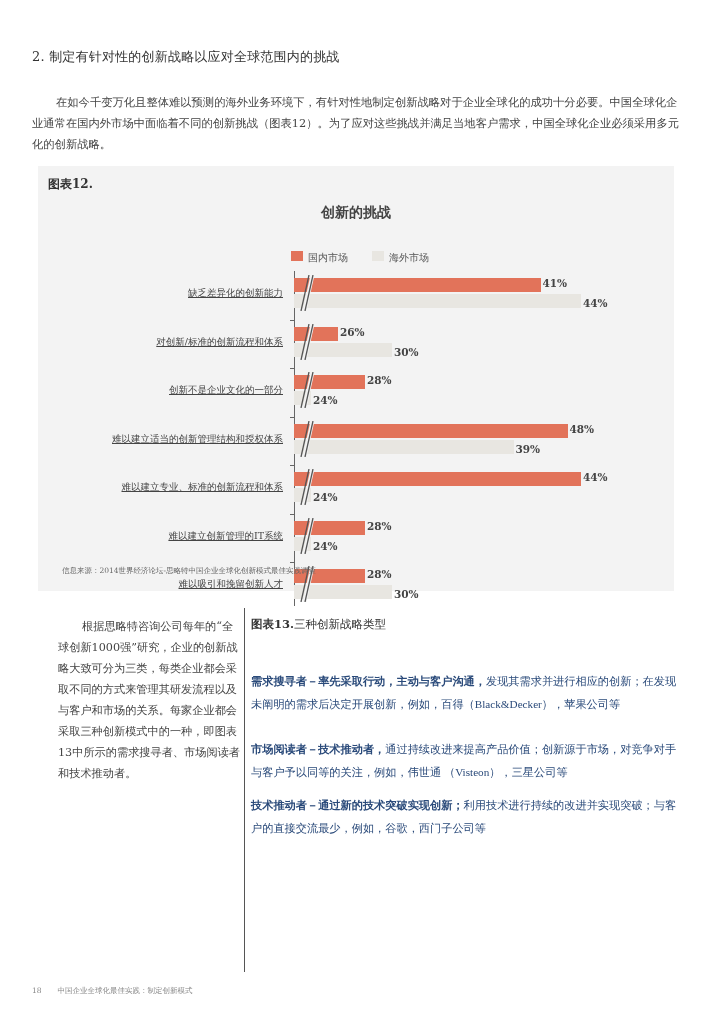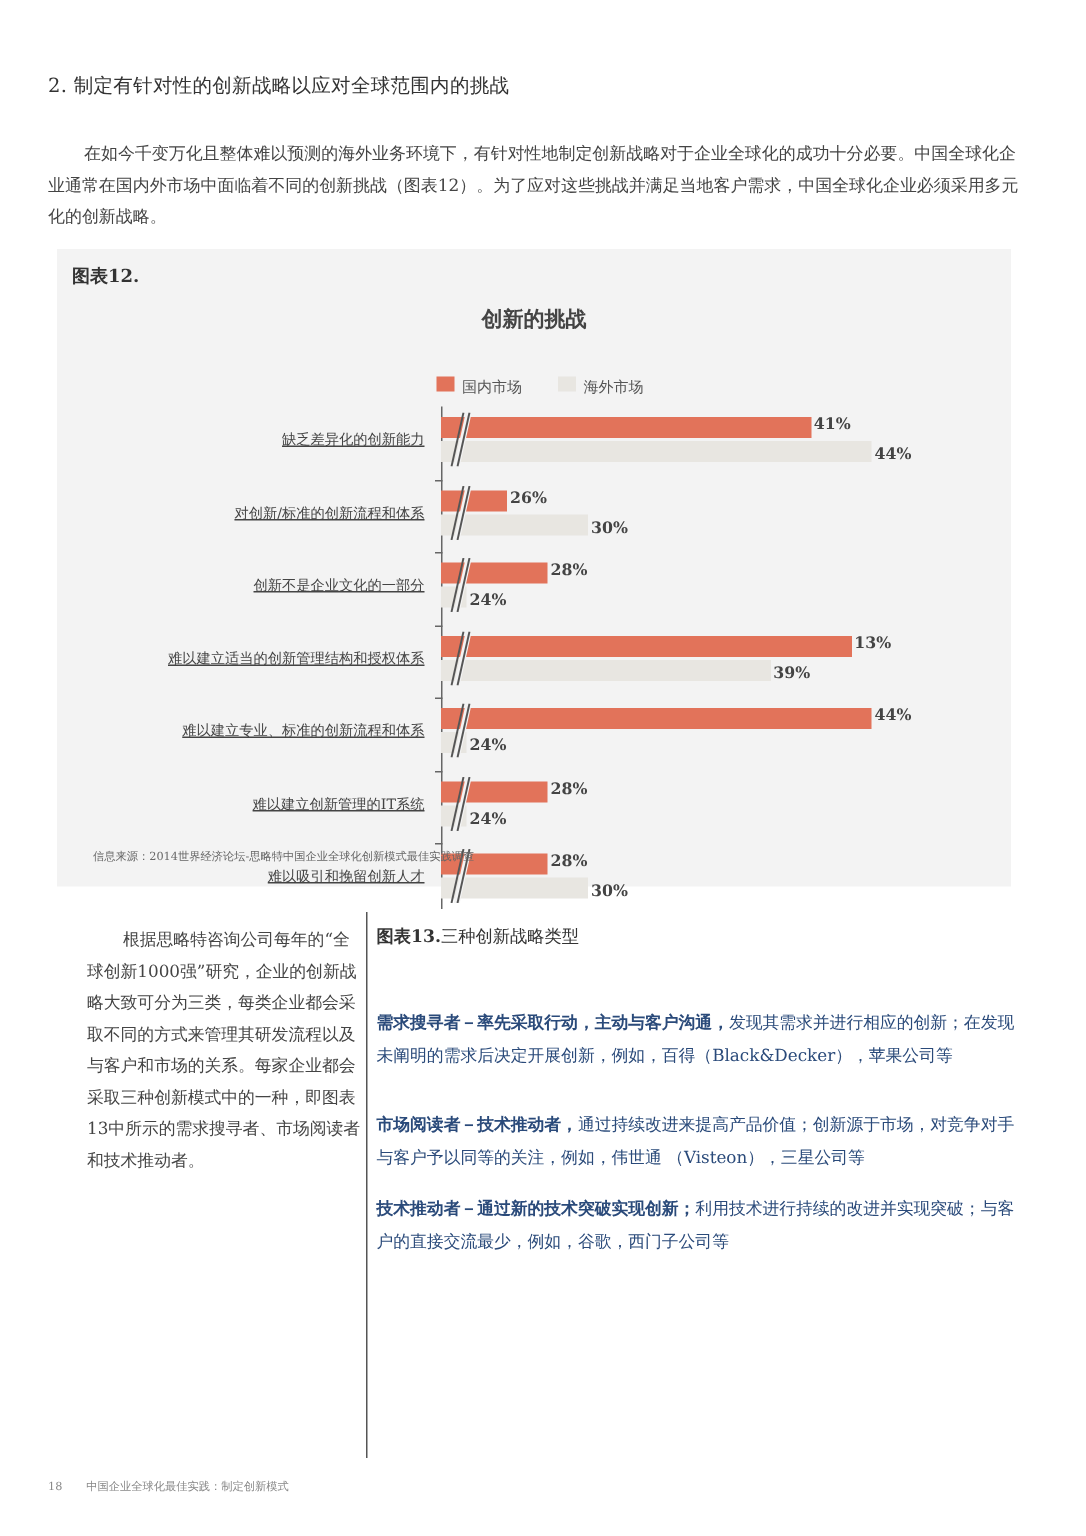--- a/index.html
+++ b/index.html
@@ -23,21 +23,21 @@
   .val { font-size:10.5px; font-weight:bold; color:#444; }
   .tick { width:5px; height:1px; background:#666; left:252px; }
   .brk { width:20px; height:36px; }
   .source { left:24px; top:400px; font-size:7.5px; color:#666; }
   .lefttext { left:58px; top:616px; width:183px; font-size:11.2px; line-height:21px; color:#444; text-indent:24px; }
   .vline { left:244px; top:608px; width:1px; height:364px; background:#555; }
   .fig13-title { left:251px; top:617px; font-size:11.5px; color:#333; }
   .fig13-title b { font-weight:bold; }
   .strategy { left:251px; width:430px; font-size:11.2px; line-height:22px; color:#444; }
   .strategy .lead { color:#2a4a7a; font-weight:bold; }
-  .strategy .desc { color:#2a4a7a; }
+  .strategy .desc { color:#2a4a7a;font-family:Liberation Serif, serif; }
   .footer { left:32px; top:986px; font-size:7.5px; color:#888; }
   .footer .pn { margin-right:16px; }
 </style>
 </head>
 <body>
 
 <div class="abs h2">2. 制定有针对性的创新战略以应对全球范围内的挑战</div>
 <div class="abs intro">在如今千变万化且整体难以预测的海外业务环境下，有针对性地制定创新战略对于企业全球化的成功十分必要。中国全球化企业通常在国内外市场中面临着不同的创新挑战（图表12）。为了应对这些挑战并满足当地客户需求，中国全球化企业必须采用多元化的创新战略。</div>
 
 <div class="abs fig12">
@@ -90,21 +90,21 @@
         <svg class="abs brk" width="20" height="36" style="left: 259px; top: 206px;">
           <polygon points="5.5,36 9.5,36 17.5,0 13.5,0" fill="#f3f3f3"></polygon>
           <line x1="4" y1="36" x2="12" y2="0" stroke="#555" stroke-width="1.3"></line>
           <line x1="8" y1="36" x2="16" y2="0" stroke="#555" stroke-width="1.3"></line>
         </svg>
       </div>
       <div>
         <div class="abs row-label" style="top: 266.5px;">难以建立适当的创新管理结构和授权体系</div>
         <div class="abs tick" style="top: 250.5px;"></div>
         <div class="abs bar dom" style="left: 256px; top: 257.5px; width: 273.5px;"></div>
-        <div class="abs val" style="left: 531.5px; top: 256.5px;">13%</div>
+        <div class="abs val" style="left: 531.5px; top: 256.5px;">48%</div>
         <div class="abs bar ovs" style="left: 256px; top: 273.5px; width: 219.5px;"></div>
         <div class="abs val" style="left: 477.5px; top: 276.5px;">39%</div>
         <svg class="abs brk" width="20" height="36" style="left: 259px; top: 254.5px;">
           <polygon points="5.5,36 9.5,36 17.5,0 13.5,0" fill="#f3f3f3"></polygon>
           <line x1="4" y1="36" x2="12" y2="0" stroke="#555" stroke-width="1.3"></line>
           <line x1="8" y1="36" x2="16" y2="0" stroke="#555" stroke-width="1.3"></line>
         </svg>
       </div>
       <div>
         <div class="abs row-label" style="top: 315px;">难以建立专业、标准的创新流程和体系</div>

